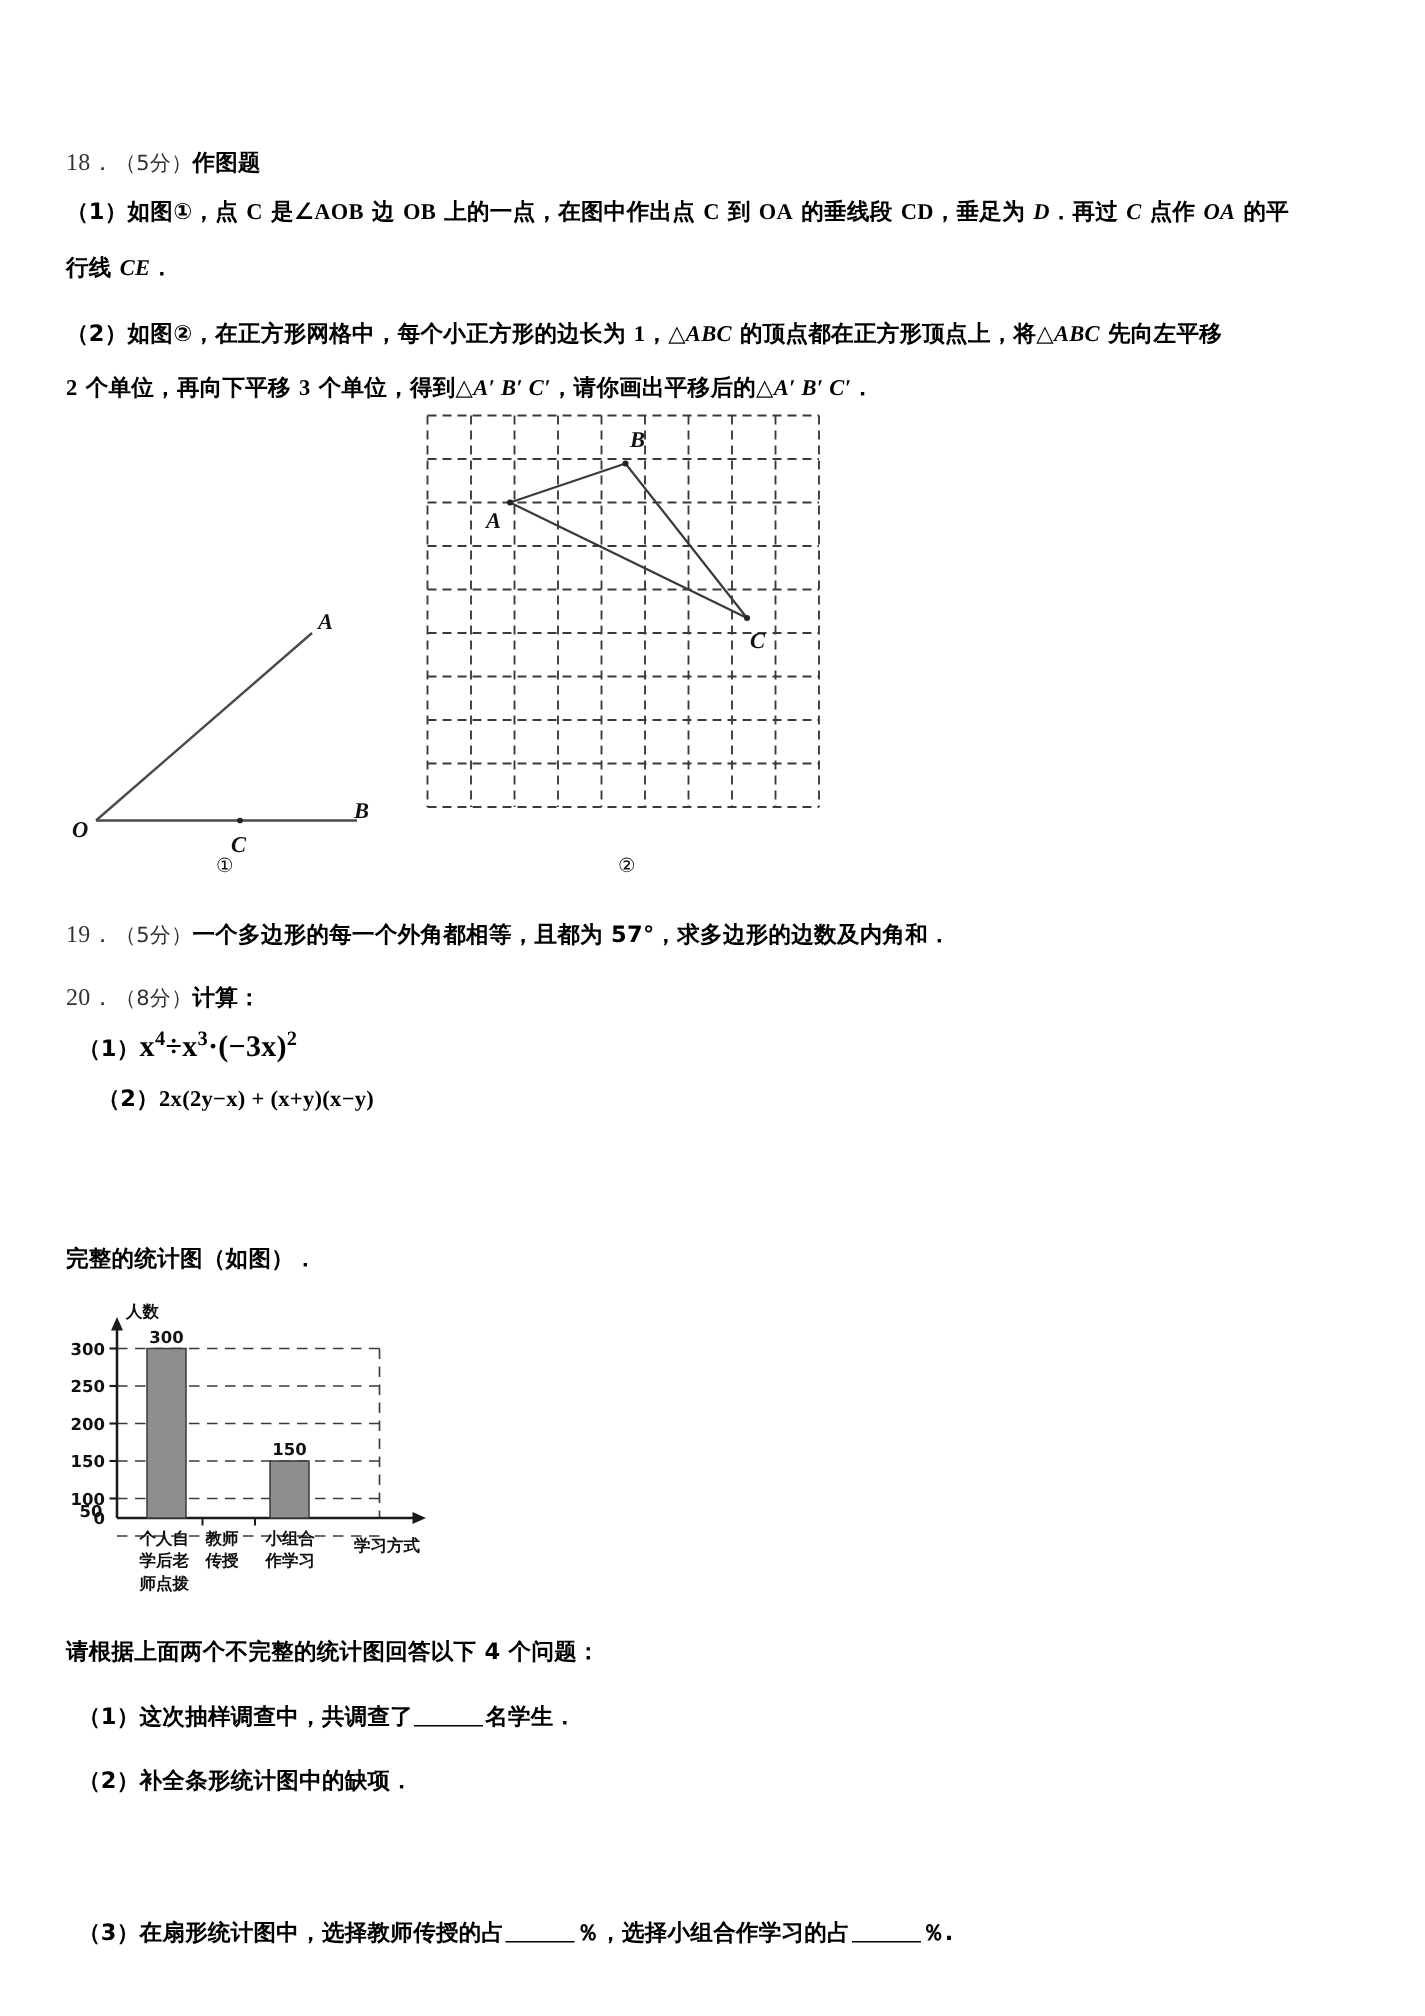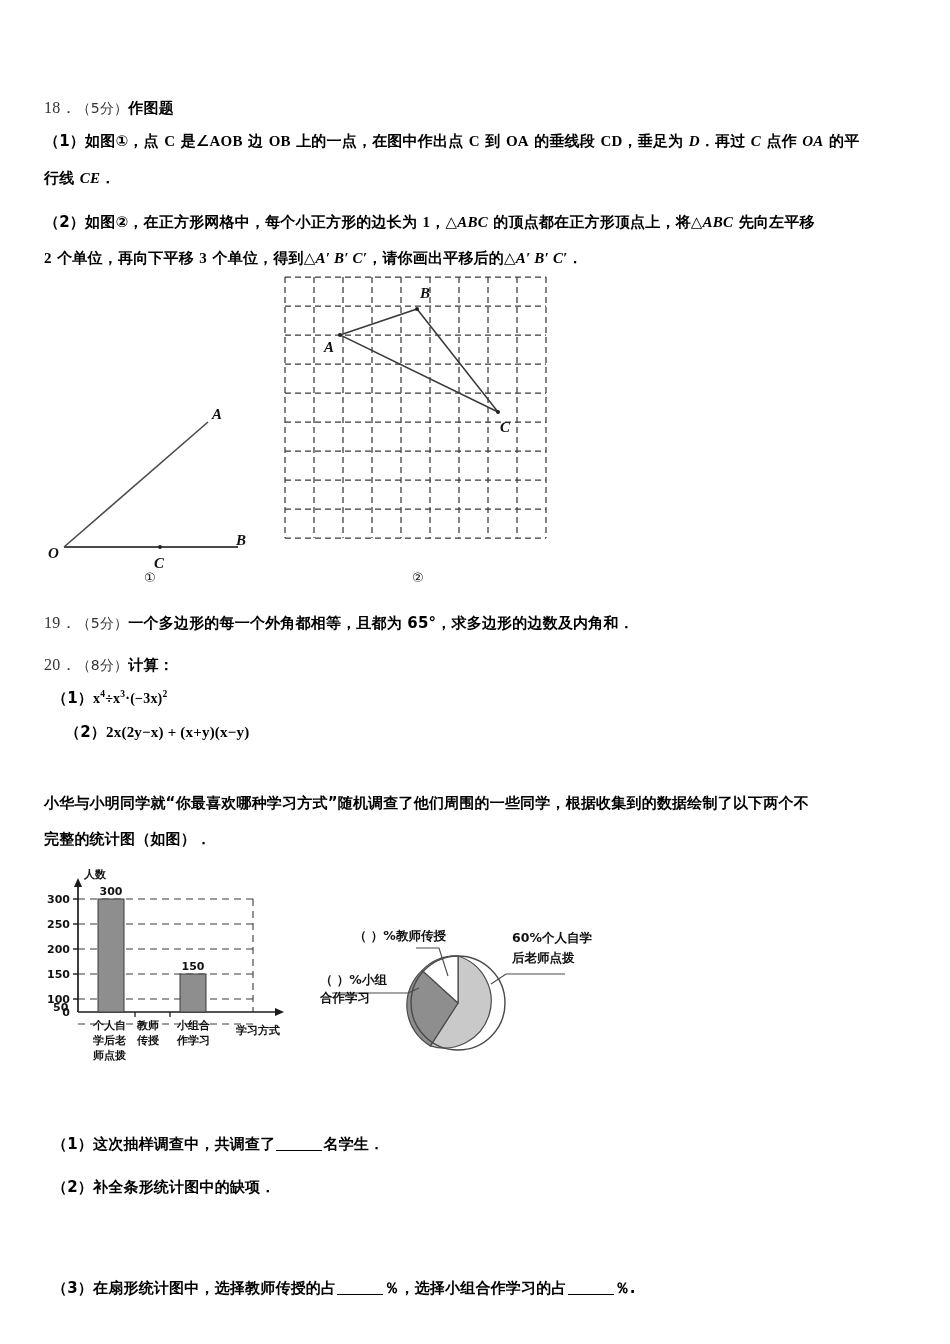--- a/index.html
+++ b/index.html
@@ -121,36 +121,33 @@
       <circle cx="137" cy="37" r="2" fill="#222"></circle>
       <circle cx="218" cy="140" r="2" fill="#222"></circle>
       <text class="lbl" x="44" y="80">A</text>
       <text class="lbl" x="140" y="26">B</text>
       <text class="lbl" x="220" y="160">C</text>
     </svg>
   </div>
   <div class="caption" style="left:412px;top:570px;">②</div>
 
   <div class="line" style="left:44px;top:613px;">
-    <span class="q-num">19．</span><span class="score">（5分）</span><span class="cn">一个多边形的每一个外角都相等，且都为 65°，求多边形的边数及内角和．</span>
+    <span class="q-num">19．</span><span class="score">（5分）</span><span class="cn">一个多边形的每一个外角都相等，且都为 57°，求多边形的边数及内角和．</span>
   </div>
 
   <div class="line" style="left:44px;top:655px;">
     <span class="q-num">20．</span><span class="score">（8分）</span><span class="cn">计算：</span>
   </div>
   <div class="line" style="left:52px;top:688px;">
-    <span class="cn">（1）</span><span class="mathb" style="font-size:14px;">x<sup>4</sup>÷x<sup>3</sup>·(−3x)<sup>2</sup></span>
+    <span class="cn">（1）</span><span class="mathb" style="font-size:20px;">x<sup>4</sup>÷x<sup>3</sup>·(−3x)<sup>2</sup></span>
   </div>
   <div class="line" style="left:65px;top:722px;">
     <span class="cn">（2）</span><span class="mathb" style="font-size:15px;">2x(2y−x) + (x+y)(x−y)</span>
   </div>
 
-  <div class="line" style="left:44px;top:793px;">
-    <span class="cn">小华与小明同学就“你最喜欢哪种学习方式”随机调查了他们周围的一些同学，根据收集到的数据绘制了以下两个不</span>
-  </div>
   <div class="line" style="left:44px;top:829px;">
     <span class="cn">完整的统计图（如图）．</span>
   </div>
 
   <div class="fig" style="left:40px;top:866px;">
     <svg width="290" height="205" viewBox="0 0 290 205">
 
       <g stroke="#3a3a3a" stroke-width="1.1" stroke-dasharray="7 5">
         <line x1="38" y1="33" x2="213" y2="33"></line>
         <line x1="38" y1="58" x2="213" y2="58"></line>
@@ -204,40 +201,24 @@
         <text class="axlbl" x="97" y="163">教师</text>
         <text class="axlbl" x="97" y="178">传授</text>
         <text class="axlbl" x="137" y="163">小组合</text>
         <text class="axlbl" x="137" y="178">作学习</text>
       </g>
     </svg>
   </div>
 
   <div style="position:absolute;left:53px;top:1001px;font-family:'DejaVu Sans',sans-serif;font-size:11px;font-weight:700;color:#111;">50</div>
 
-  <div class="fig" style="left:320px;top:918px;">
-    <svg width="300" height="160" viewBox="0 0 300 160">
-
-      <path d="M138,85 L138,38 A47,47 0 0 1 110.4,127.9 Z" fill="#c9c9c9" stroke="#4a4a4a" stroke-width="1.2"></path>
-      <path d="M138,85 L110.4,127.9 A47,47 0 0 1 102.2,52.4 Z" fill="#8e8e8e" stroke="#4a4a4a" stroke-width="1.2"></path>
-      <path d="M138,85 L102.2,52.4 A47,47 0 0 1 138,38 Z" fill="#ffffff" stroke="#4a4a4a" stroke-width="1.2"></path>
-      <circle cx="138" cy="85" r="47" fill="none" stroke="#4a4a4a" stroke-width="1.4"></circle>
-
-      <polyline points="96,30 119,30 128,58" fill="none" stroke="#4a4a4a" stroke-width="1.1"></polyline>
-      <polyline points="12,75 88,75 99,70" fill="none" stroke="#4a4a4a" stroke-width="1.1"></polyline>
-      <polyline points="245,56 186,56 171,66" fill="none" stroke="#4a4a4a" stroke-width="1.1"></polyline>
-
-      <text class="pielbl" x="34" y="22">（    ）%教师传授</text>
-      <text class="pielbl" x="0" y="66">（    ）%小组</text>
-      <text class="pielbl" x="0" y="84">合作学习</text>
-      <text class="pielbl" x="192" y="24">60%个人自学</text>
-      <text class="pielbl" x="192" y="44">后老师点拨</text>
-    </svg>
-  </div>
-
+
+  <div class="line" style="left:44px;top:1091px;">
+    <span class="cn">请根据上面两个不完整的统计图回答以下 4 个问题：</span>
+  </div>
 
   <div class="line" style="left:52px;top:1134px;">
     <span class="cn">（1）</span><span class="cn">这次抽样调查中，共调查了</span><span class="blank"></span><span class="cn">名学生．</span>
   </div>
 
   <div class="line" style="left:52px;top:1177px;">
     <span class="cn">（2）</span><span class="cn">补全条形统计图中的缺项．</span>
   </div>
 
   <div class="line" style="left:52px;top:1278px;">

